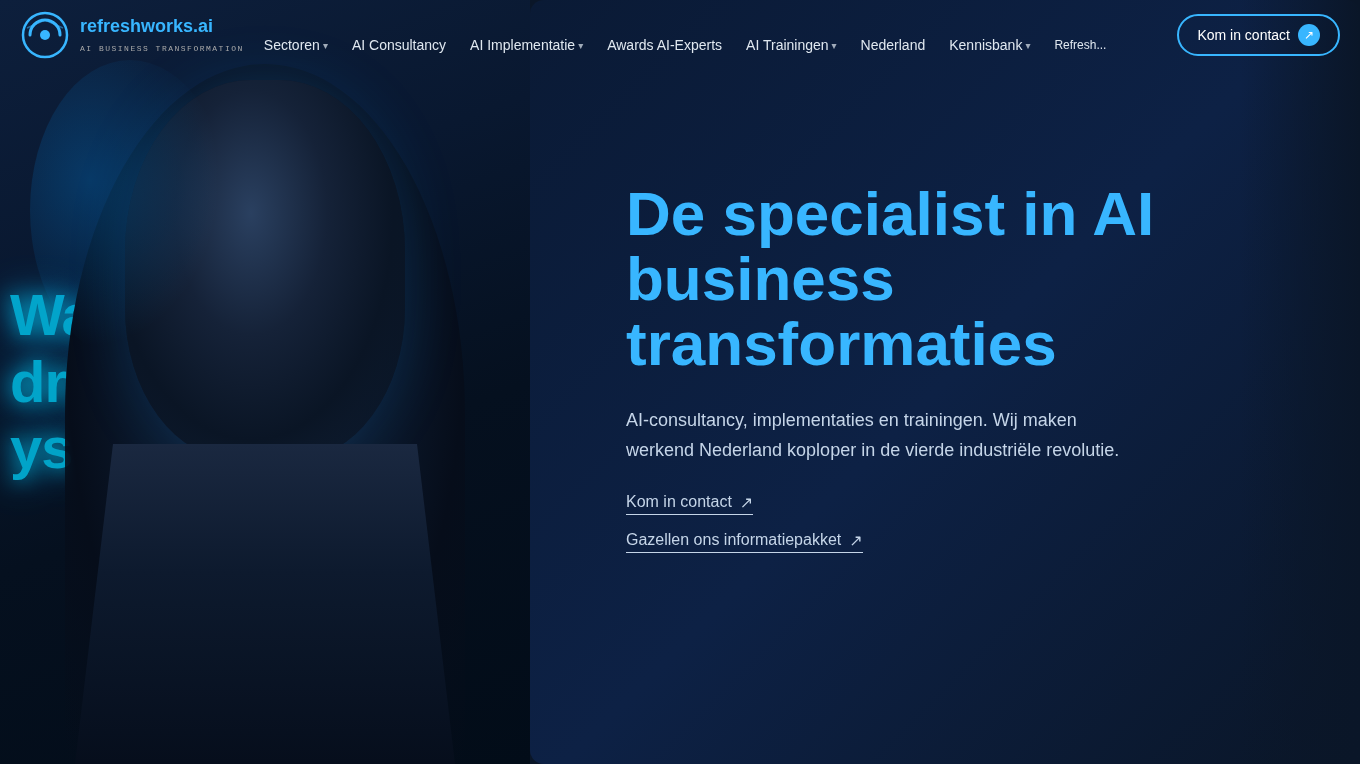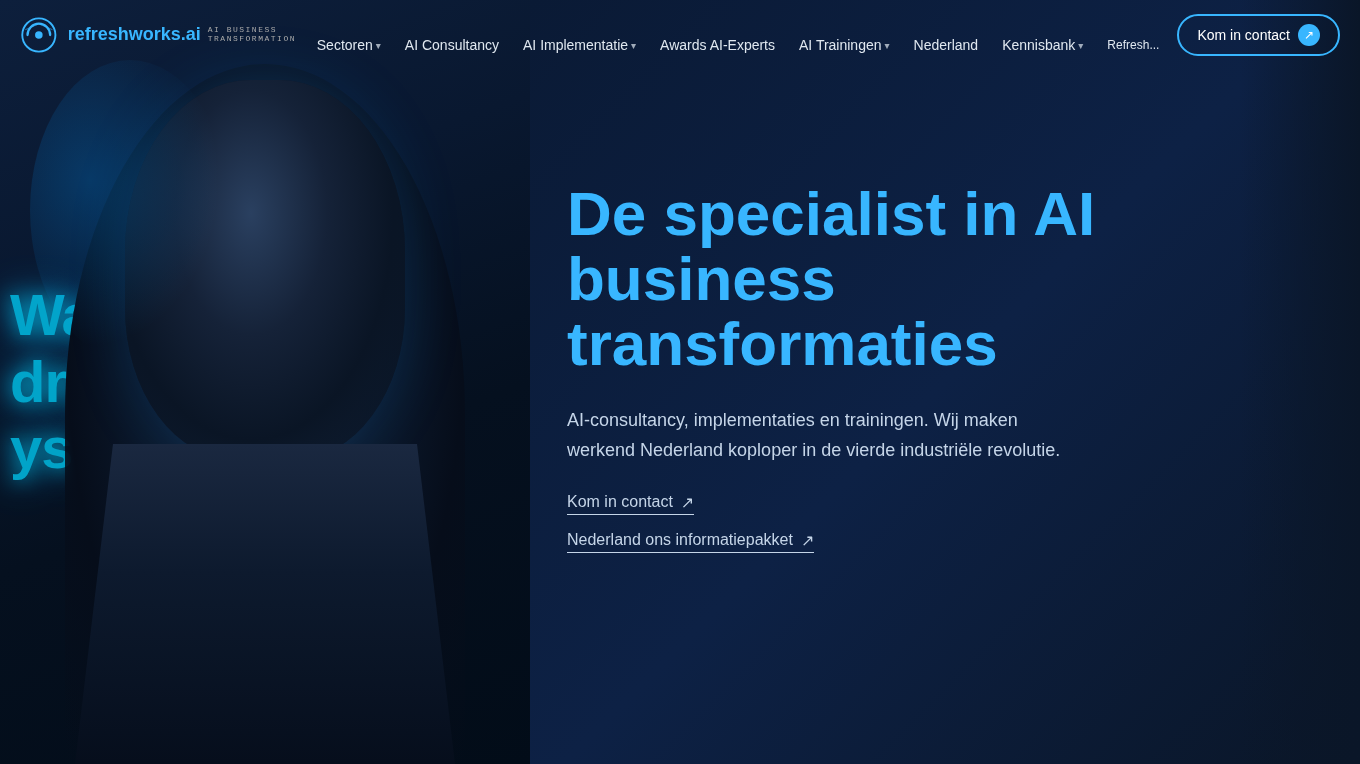--- a/index.html
+++ b/index.html
@@ -35,21 +35,21 @@
       min-width: 200px;
     }
 
     .logo-icon {
       width: 50px;
       height: 50px;
     }
 
     .logo-text {
       display: flex;
-      flex-direction: row;
+      flex-direction: column;
       gap: 7px;
     }
 
     .logo-main {
       font-size: 18px;
       font-weight: 700;
       color: #fff;
       line-height: 1.1;
     }
 
@@ -128,23 +128,24 @@
     }
 
     
     .hero-left {
       width: 830px;
       height: 100%;
       background: linear-gradient(135deg, #0a1a35 0%, #0d2145 50%, #0a1628 100%);
       display: flex;
       flex-direction: column;
       justify-content: center;
-      padding: 70px 80px 40px 37px;
+      padding: 70px 80px 40px 96px;
       position: relative;
       z-index: 2;
+      border-radius: 14px;
     }
 
     
     .hero-left::after {
       content: '';
       position: absolute;
       right: 0;
       top: 0;
       width: 120px;
       height: 100%;
@@ -311,21 +312,21 @@
   <div class="hero-left">
     <h1 class="hero-title">De specialist in AI business transformaties</h1>
     <p class="hero-subtitle">AI-consultancy, implementaties en trainingen. Wij maken werkend Nederland koploper in de vierde industriële revolutie.</p>
 
     <div class="hero-links">
       <a class="hero-link">
         <span>Kom in contact</span>
         <span>↗</span>
       </a>
       <a class="hero-link">
-        <span>Nederland ons informatiepakket</span>
+        <span>Gazellen ons informatiepakket</span>
         <span>↗</span>
       </a>
     </div>
 
   </div>
 </div>
 
 <header>
 
   <div class="logo-wrap">

